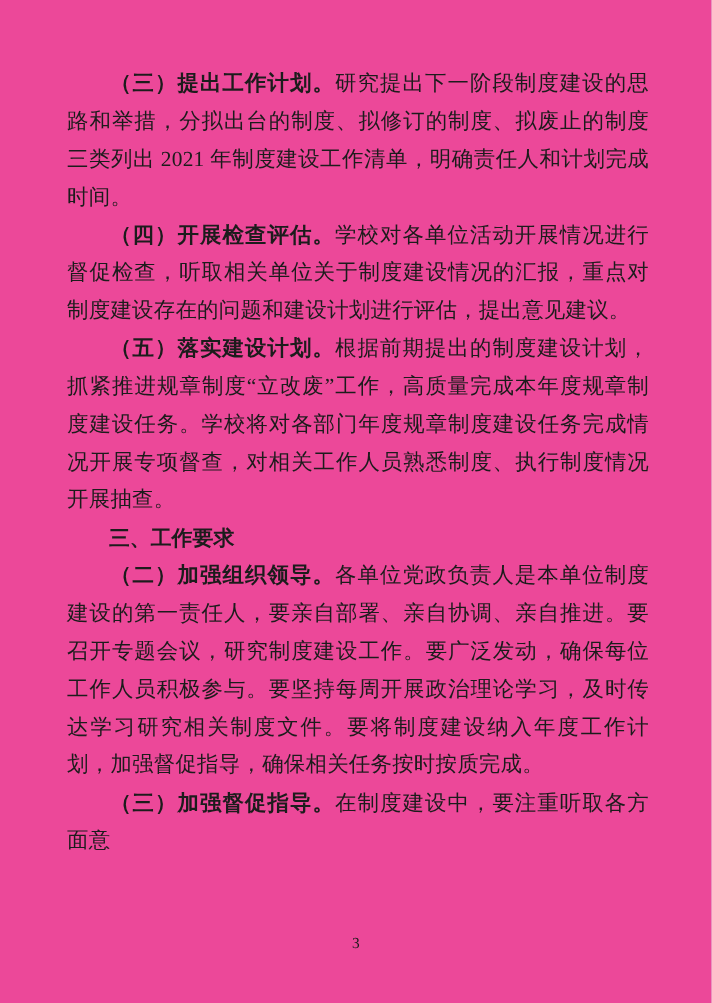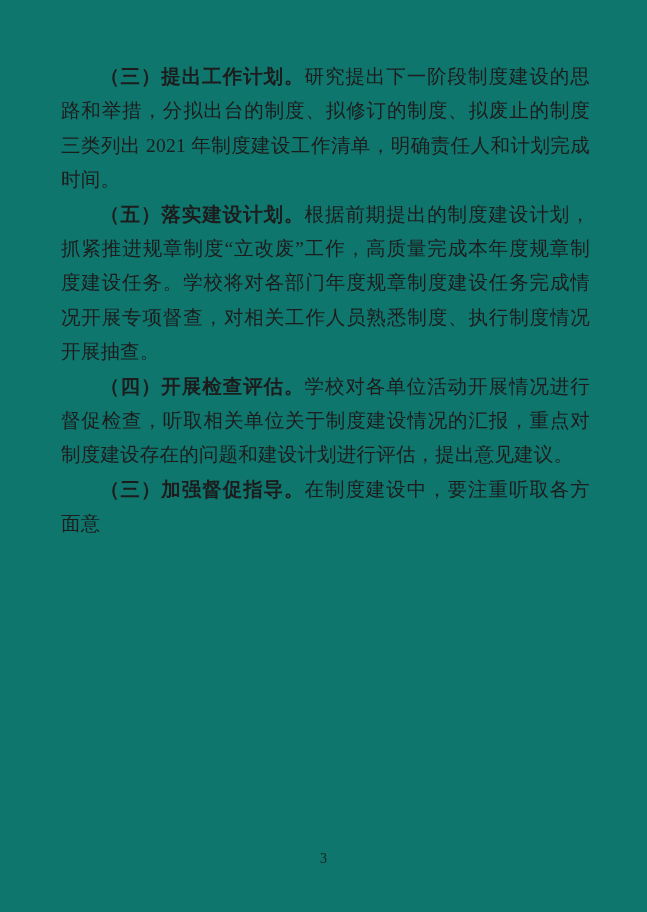--- a/index.html
+++ b/index.html
@@ -5,21 +5,21 @@
   html, body {
     margin: 0;
     padding: 0;
     background: #e9e9e9;
   }
   .page {
     position: relative;
     width: 647px;
     height: 912px;
     margin: 0 auto;
-    background: #0f766e;
+    background: #ec4899;
     overflow: hidden;
     font-family: "Liberation Serif", "DejaVu Serif", serif;
   }
   .text-block {
     position: absolute;
     left: 61px;
     top: 60px;
     width: 529px;
   }
   .para {
@@ -59,25 +59,27 @@
   }
 </style>
 </head>
 <body>
 
 <div class="page">
   <div class="text-block">
 
     <p class="para"><span class="ph">（三）提出工作计划。</span><span>研究提出下一阶段制度建设的思路和举措，分拟出台的制度、拟修订的制度、拟废止的制度三类列出 2021 年制度建设工作清单，明确责任人和计划完成时间。</span></p>
 
+    <p class="para"><span class="ph">（四）开展检查评估。</span><span>学校对各单位活动开展情况进行督促检查，听取相关单位关于制度建设情况的汇报，重点对制度建设存在的问题和建设计划进行评估，提出意见建议。</span></p>
+
     <p class="para"><span class="ph">（五）落实建设计划。</span><span>根据前期提出的制度建设计划，抓紧推进规章制度“立改废”工作，高质量完成本年度规章制度建设任务。学校将对各部门年度规章制度建设任务完成情况开展专项督查，对相关工作人员熟悉制度、执行制度情况开展抽查。</span></p>
 
-    <p class="para"><span class="ph">（四）开展检查评估。</span><span>学校对各单位活动开展情况进行督促检查，听取相关单位关于制度建设情况的汇报，重点对制度建设存在的问题和建设计划进行评估，提出意见建议。</span></p>
+    <h3 class="section-heading">三、工作要求</h3>
 
 
-
+    <p class="para"><span class="ph">（二）加强组织领导。</span><span>各单位党政负责人是本单位制度建设的第一责任人，要亲自部署、亲自协调、亲自推进。要召开专题会议，研究制度建设工作。要广泛发动，确保每位工作人员积极参与。要坚持每周开展政治理论学习，及时传达学习研究相关制度文件。要将制度建设纳入年度工作计划，加强督促指导，确保相关任务按时按质完成。</span></p>
 
     <p class="para"><span class="ph">（三）加强督促指导。</span><span>在制度建设中，要注重听取各方面意</span></p>
 
   </div>
 
   <div class="page-number">3</div>
 </div>
 
 </body></html>

